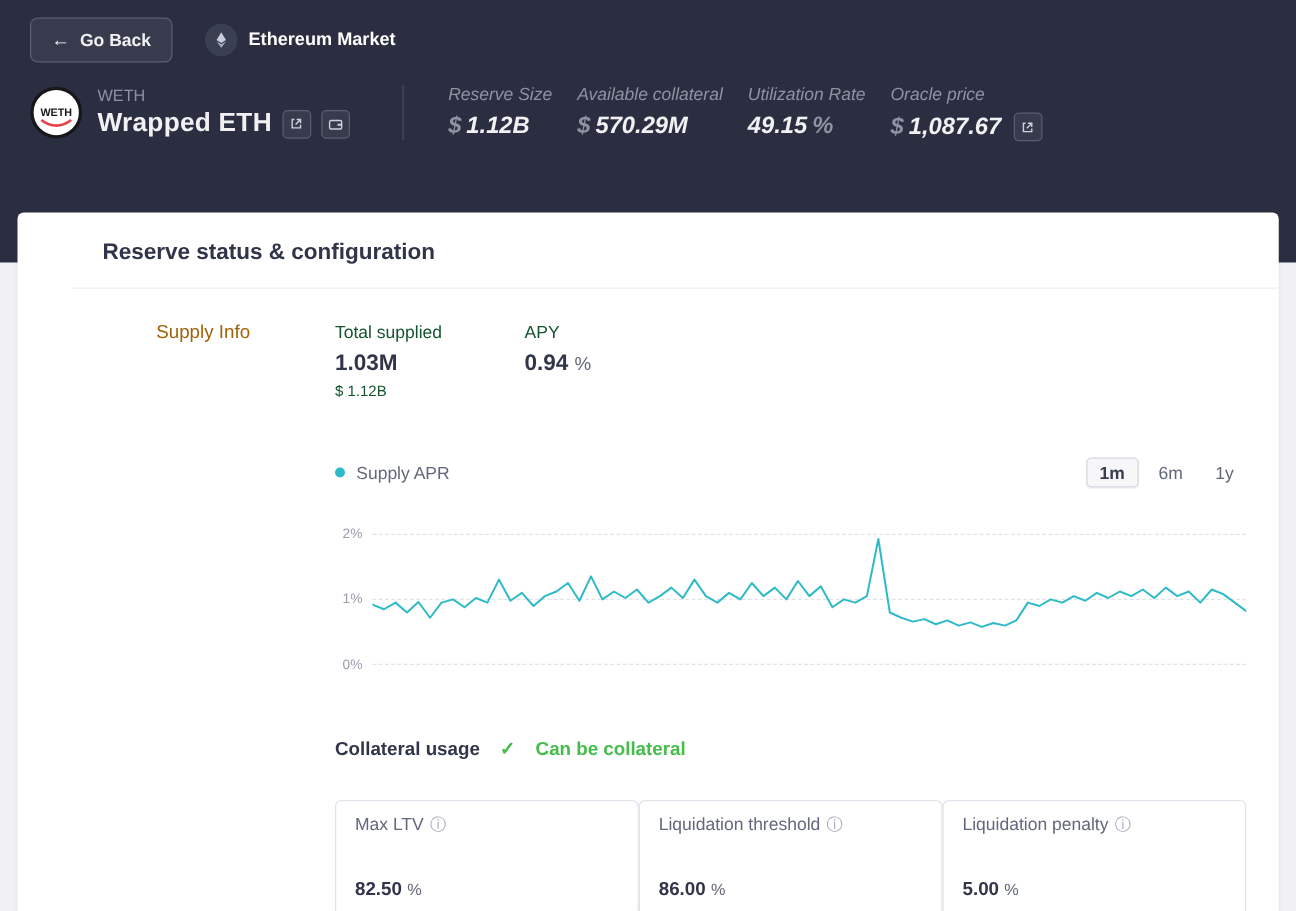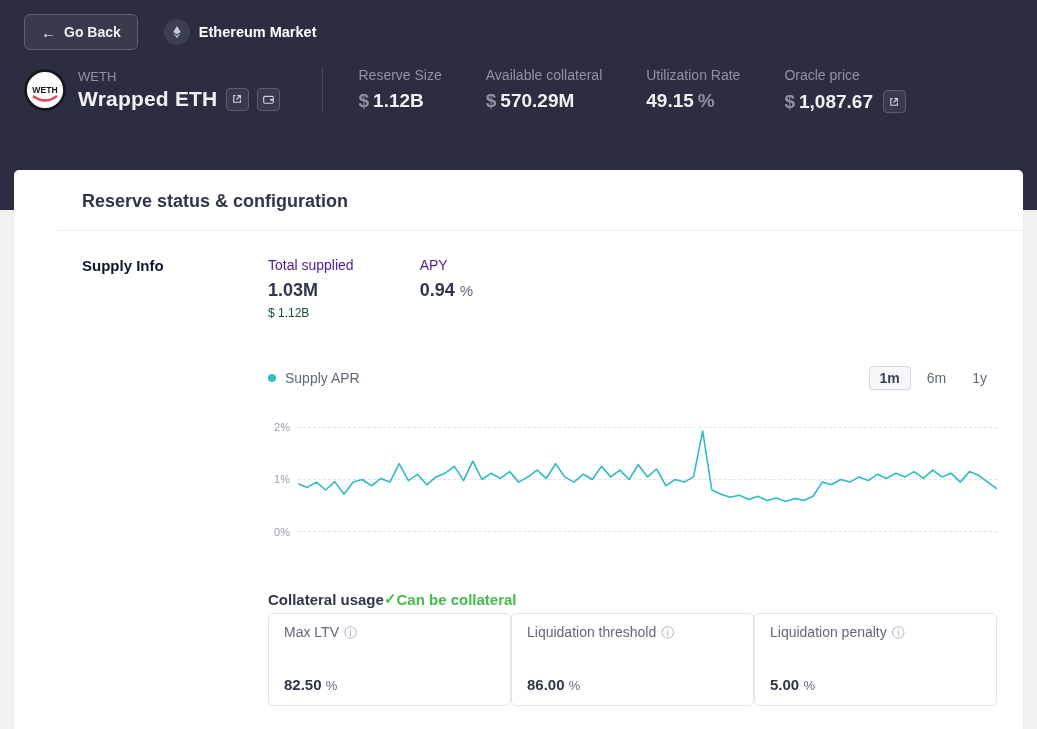--- a/index.html
+++ b/index.html
@@ -41,21 +41,21 @@
   .asset-symbol { color: #8e92a3; font-size: 13px; margin-bottom: 3px; }
   .asset-name-row { display: flex; align-items: center; gap: 8px; }
   .asset-name { color: #f1f1f4; font-size: 21px; font-weight: 700; letter-spacing: .2px; }
   .mini-btn {
     width: 23px; height: 23px; border-radius: 4px;
     background: #373b4d; border: 1px solid #5a5e70;
     display: inline-flex; align-items: center; justify-content: center;
     cursor: pointer; padding: 0;
   }
   .divider-v { width: 1px; height: 44px; background: #474b5e; margin: 0 36px 0 42px; }
-  .stats { display: flex; gap: 44px; align-items: flex-start; }
+  .stats { display: flex; gap: 20px; align-items: flex-start; font-style: italic; }
   .stat-label { color: #8e92a3; font-size: 14px; margin-bottom: 7px; }
   .stat-value { color: #f1f1f4; font-size: 19px; font-weight: 700; display: flex; align-items: center; gap: 4px; }
   .stat-value .muted { color: #8e92a3; font-weight: 600; }
 
   
   main { margin: -40px 14px 0; position: relative; }
   .panel {
     background: #ffffff;
     border-radius: 5px;
     height: 580px;
@@ -63,25 +63,25 @@
     overflow: hidden;
     padding-left: 44px;
   }
   .panel-header {
     padding: 21px 26px 18px 24px;
     font-size: 18px; font-weight: 700; color: #30354a;
     border-bottom: 1px solid #edeef3;
   }
   .panel-body { display: flex; padding: 26px 26px 0 24px; }
   .left-col { width: 186px; flex: none; }
-  .section-label { font-size: 15px; font-weight: 700; color: #0f172a; }
+  .section-label { font-size: 15px; font-weight: 400; color: #a16207; margin-left: 43px; }
   .right-col { flex: 1; min-width: 0; }
 
   .metrics { display: flex; gap: 66px; margin-bottom: 46px; }
-  .metric-label { font-size: 14px; color: #4c1d95; margin-bottom: 7px; }
+  .metric-label { font-size: 14px; color: #14532d; margin-bottom: 7px; }
   .metric-value { font-size: 18px; font-weight: 700; color: #30354a; }
   .metric-value .muted { color: #62677b; font-weight: 400; font-size: 15px; }
   .metric-sub { font-size: 12px; color: #14532d; margin-top: 5px; }
 
   .legend-row { display: flex; align-items: center; margin-bottom: 16px; }
   .legend-dot { width: 8px; height: 8px; border-radius: 50%; background: #2ebac6; margin-right: 9px; }
   .legend-text { font-size: 14px; color: #62677b; }
   .ranges { margin-left: auto; display: flex; align-items: center; gap: 6px; }
   .range-chip {
     font-size: 14px; color: #62677b; background: transparent; border: none;
@@ -103,21 +103,21 @@
   .plot-outer { flex: 1; min-width: 0; }
   .plot { position: relative; height: 126px; }
   .gridline { position: absolute; left: 0; right: 0; border-top: 1px dashed #e2e3e8; }
   .gridline.g2 { top: 21px; }
   .gridline.g1 { top: 73px; }
   .gridline.g0 { top: 125px; }
   .plot svg { position: absolute; inset: 0; width: 100%; height: 100%; }
   .x-axis { position: relative; height: 22px; margin-top: 8px; }
   .x-tick { position: absolute; top: 0; transform: translateX(-50%); font-size: 11px; color: #9a9ead; white-space: nowrap; }
 
-  .collateral-row { display: flex; align-items: center; gap: 0; margin-bottom: 5px; }
+  .collateral-row { display: flex; align-items: center; gap: 16px; margin-bottom: 32px; }
   .collateral-label { font-size: 15px; font-weight: 700; color: #30354a; }
   .check-icon { color: #46bc4b; font-weight: 700; font-size: 15px; }
   .collateral-status { color: #46bc4b; font-size: 15px; font-weight: 600; }
 
   .info-boxes { display: flex; }
   .info-box {
     flex: 1; border: 1px solid #e2e4eb; border-radius: 5px;
     padding: 10px 15px 12px;
   }
   .info-box-label { font-size: 14px; color: #62677b; display: flex; align-items: center; gap: 5px; margin-bottom: 5px; }

